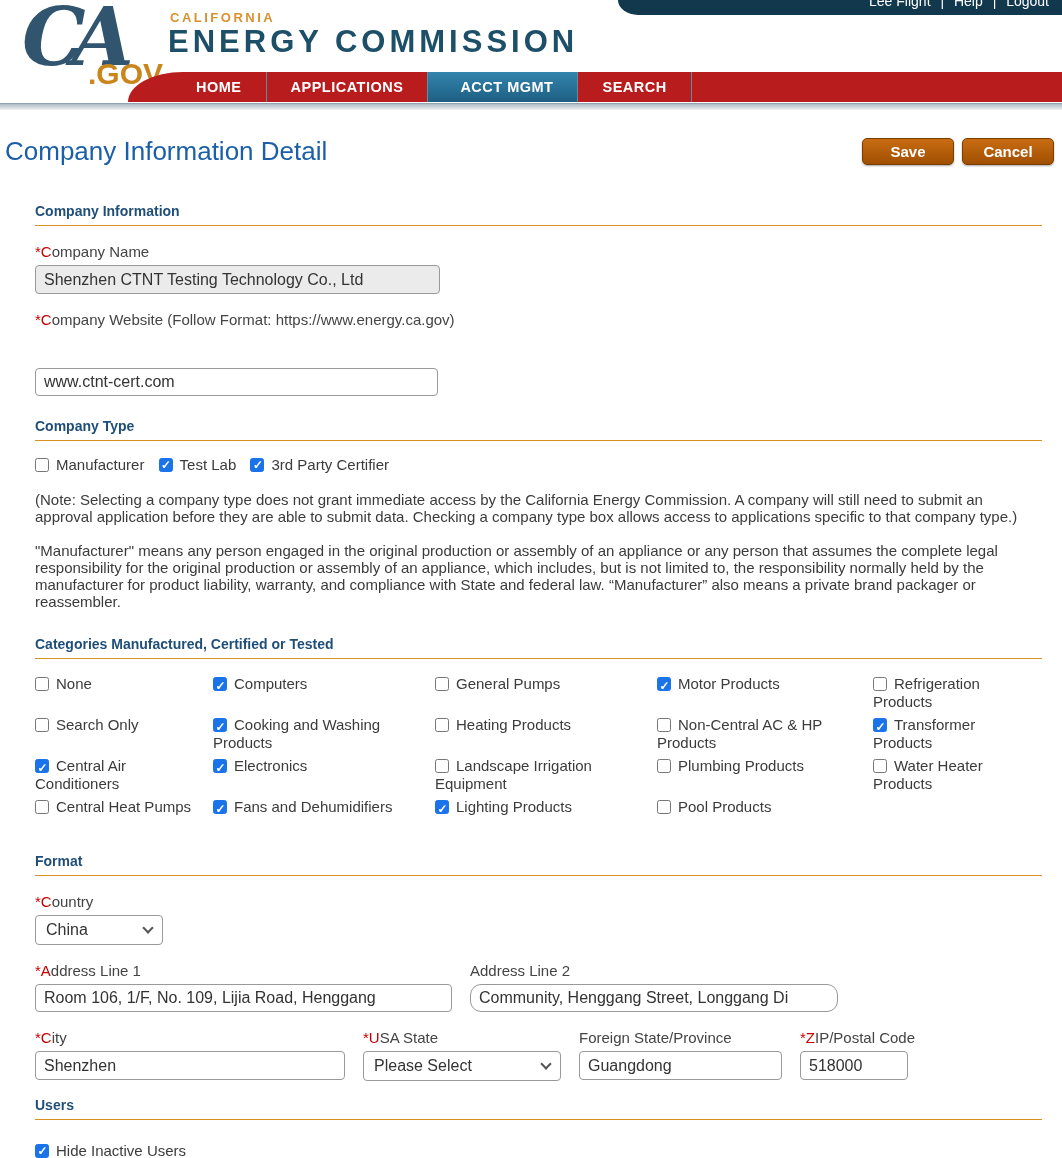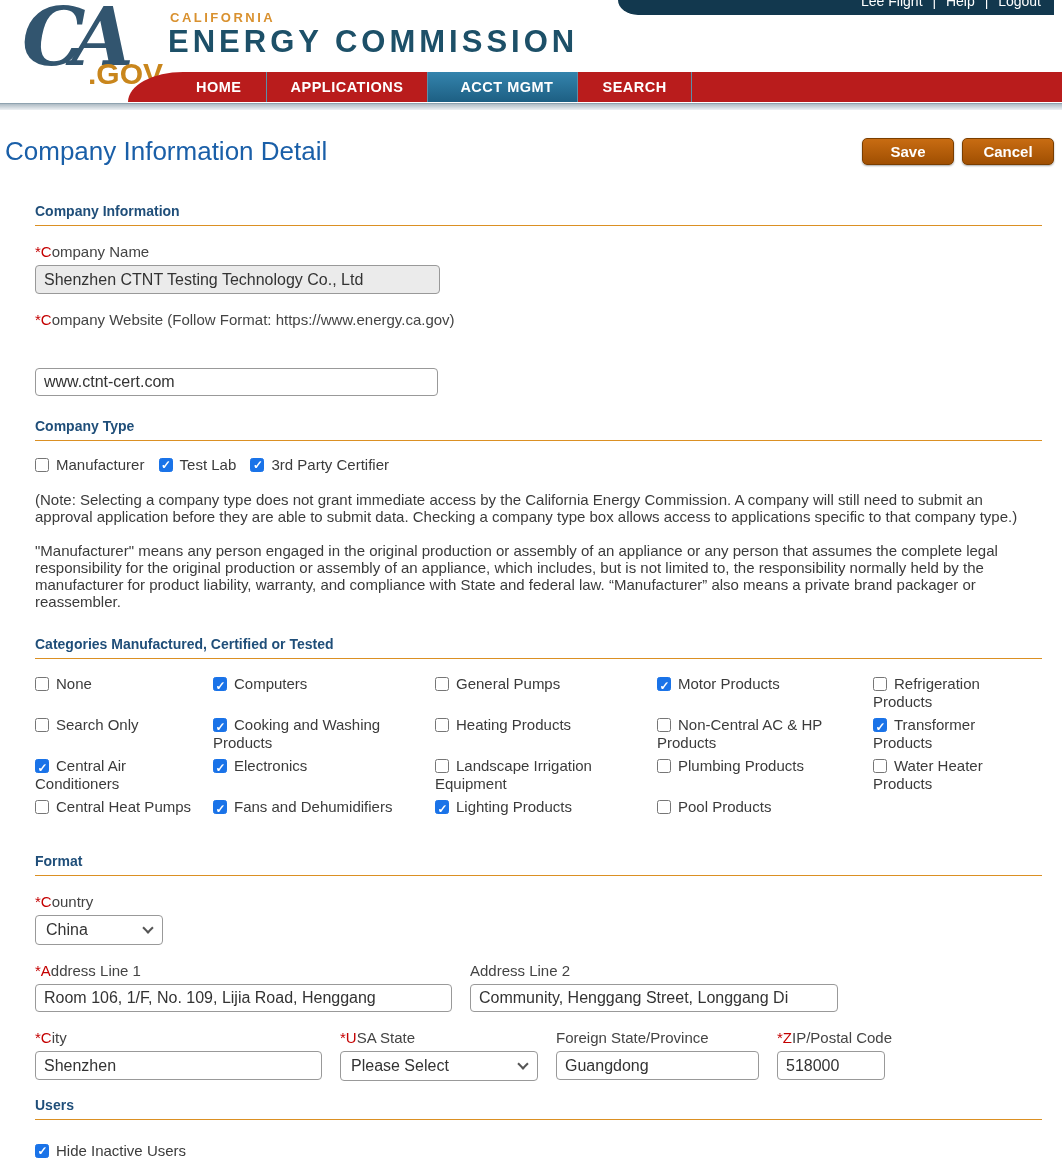--- a/index.html
+++ b/index.html
@@ -1,20 +1,20 @@
 <!DOCTYPE html>
 <html><head>
 <meta charset="utf-8">
 <style>
   * { margin:0; padding:0; box-sizing:border-box; }
   html,body { width:1062px; height:1158px; background:#fff; font-family:"Liberation Sans",sans-serif; overflow:hidden; }
 
   
   .hdr { position:relative; width:1062px; height:110px; background:#fff; }
-  .userbar { position:absolute; top:0; left:618px; right:8px; height:15px; background:#12384E;
+  .userbar { position:absolute; top:0; left:618px; right:0; height:15px; background:#12384E;
              border-bottom-left-radius:20px 15px; overflow:hidden; text-align:right; }
   .userbar-inner { display:block; margin-top:-9px; padding-right:10px; color:#fff; font-size:14px; line-height:20px; white-space:nowrap; }
   .userbar-inner span { margin:0 3px; }
   .logo { position:absolute; left:22px; top:2px; width:150px; height:95px; }
   .logo .ca { position:absolute; left:0; top:-12px; font-family:"DejaVu Serif",serif; font-style:italic; font-weight:bold;
               font-size:80px; letter-spacing:-14px; color:#32556F; }
   .logo .gov { position:absolute; left:66px; top:55px; font-size:30px; font-weight:bold; color:#C9861C; letter-spacing:0px; }
   .brand-ca { position:absolute; left:170px; top:10px; font-size:13px; font-weight:bold; letter-spacing:2.5px; color:#D9912F; }
   .brand-ec { position:absolute; left:168px; top:24px; font-size:31px; font-weight:600; letter-spacing:4px; color:#1D5068; }
   .nav { position:absolute; left:128px; right:0; top:72px; height:30px; background:#b91c1c;
@@ -58,21 +58,21 @@
   p.note + p.note { margin-top:17px; }
 
   .cat-grid { margin-top:16px; display:grid; grid-template-columns:178px 222px 222px 216px 1fr;
               grid-auto-rows:minmax(41px,auto); font-size:15px; color:#3b3b3b; }
   .cat { line-height:18px; padding-right:14px; }
 
   
   .addr-row { display:flex; gap:18px; }
   .fld {}
   .w-a1 { width:417px; } .w-a2 { width:368px; }
-  .w-city { width:287px; } .w-state { width:198px; } .w-fprov { width:203px; } .w-zip { width:108px; }
+  .w-city { width:310px; } .w-state { width:198px; } .w-fprov { width:203px; } .w-zip { width:108px; }
 
   
   .hide-row { margin-top:22px; font-size:15px; color:#3b3b3b; }
   table.users { margin-top:8px; width:995px; border-collapse:collapse; table-layout:fixed; font-size:15px; }
   table.users col.c-sel{width:55px} table.users col.c-cb{width:40px} table.users col.c-fn{width:107px}
   table.users col.c-ln{width:100px} table.users col.c-em{width:240px} table.users col.c-ro{width:220px}
   table.users th { background:#15507E; color:#fff; font-weight:bold; text-align:left; height:27px;
                    padding:0 8px; border-left:1px solid #4f7da3; font-size:14.5px; }
   table.users th:first-child { border-left:none; }
   th .cb { border-color:#cfd6dc; margin-right:0; vertical-align:-3px; }
@@ -162,21 +162,21 @@
     <span class="chev"></span>
   </div>
 
   <div class="addr-row">
     <div class="fld">
       <div class="lbl required">*Address Line 1</div>
       <input class="txt w-a1" style="height: 28px;" value="Room 106, 1/F, No. 109, Lijia Road, Henggang">
     </div>
     <div class="fld">
       <div class="lbl">Address Line 2</div>
-      <input class="txt w-a2" style="height: 28px;" value="Community, Henggang Street, Longgang Di">
+      <input class="txt w-a2" style="height: 28px; border-radius: 11px;" value="Community, Henggang Street, Longgang Di">
     </div>
   </div>
 
   <div class="addr-row">
     <div class="fld">
       <div class="lbl required">*City</div>
       <input class="txt w-city" value="Shenzhen" style="">
     </div>
     <div class="fld">
       <div class="lbl required">*USA State</div>

